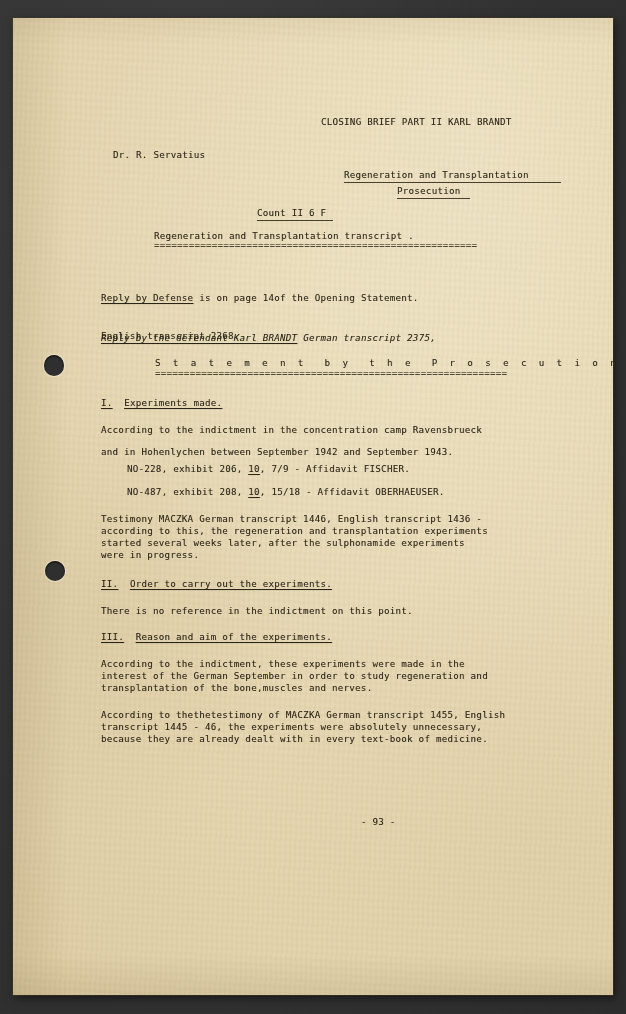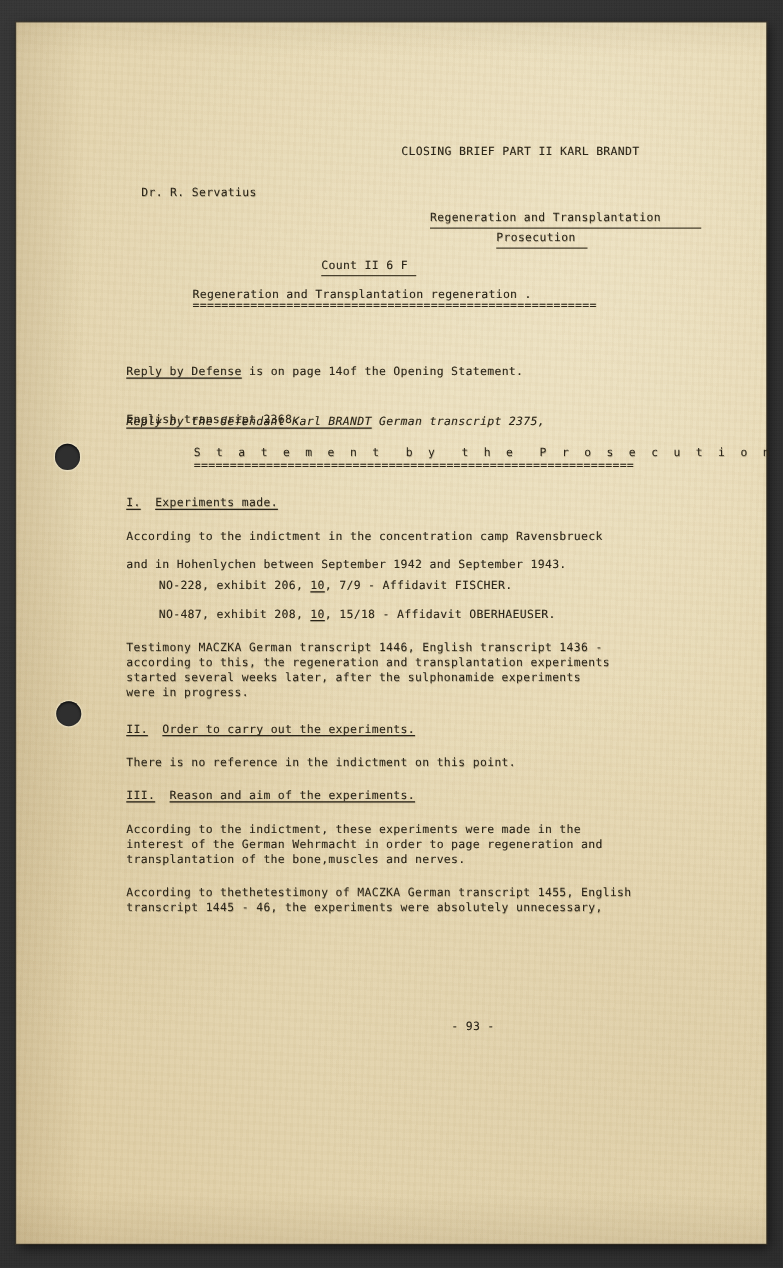--- a/index.html
+++ b/index.html
@@ -149,21 +149,21 @@
     <div class="ln" style="left:331px; top:152px;">Regeneration and Transplantation</div>
     <div class="bar" style="left:331px; top:164px; width:217px;"></div>
 
     <div class="ln" style="left:384px; top:168px;">Prosecution</div>
     <div class="bar" style="left:384px; top:180px; width:73px;"></div>
 
     <div class="ln" style="left:244px; top:190px;">Count II 6 F</div>
     <div class="bar" style="left:244px; top:202px; width:76px;"></div>
 
     
-    <div class="ln" style="left:141px; top:213px;">Regeneration and Transplantation regeneration .</div>
+    <div class="ln" style="left:141px; top:213px;">Regeneration and Transplantation transcript .</div>
     <div class="eqrule" style="left:141px; top:222px;">========================================================</div>
 
     
 
     <div class="ln" style="left:88px; top:275px;"><span class="u">Reply by Defense</span><span> is on page 14of the Opening Statement.</span></div>
 
     <div class="ln" style="left:88px; top:315px;font-style:italic;"><span class="u">Reply by the defendant Karl BRANDT</span><span> German transcript 2375,</span></div>
     <div class="ln" style="left:88px; top:313px;">English transcript 2368.</div>
 
     
@@ -187,23 +187,24 @@
 
     
     <div class="ln" style="left:88px; top:561px;"><span class="u">II.</span><span>  </span><span class="u">Order to carry out the experiments.</span></div>
 
     <div class="ln" style="left:88px; top:588px;">There is no reference in the indictment on this point.</div>
 
     
     <div class="ln" style="left:88px; top:614px;"><span class="u">III.</span><span>  </span><span class="u">Reason and aim of the experiments.</span></div>
 
     <div class="ln" style="left:88px; top:641px;">According to the indictment, these experiments were made in the</div>
-    <div class="ln" style="left:88px; top:653px;">interest of the German Wehrmacht in order to page regeneration and</div>
+    <div class="ln" style="left:88px; top:653px;">interest of the German September in order to study regeneration and</div>
     <div class="ln" style="left:88px; top:665px;">transplantation of the bone,muscles and nerves.</div>
 
     <div class="ln" style="left:88px; top:692px;">According to thethetestimony of MACZKA German transcript 1455, English</div>
     <div class="ln" style="left:88px; top:704px;">transcript 1445 - 46, the experiments were absolutely unnecessary,</div>
+    <div class="ln" style="left:88px; top:716px;">because they are already dealt with in every text-book of medicine.</div>
 
     
     <div class="ln" style="left:300px; top:799px;margin-left:48px;">- 93 -</div>
 
   </div>
 </div>
 
 </body></html>

